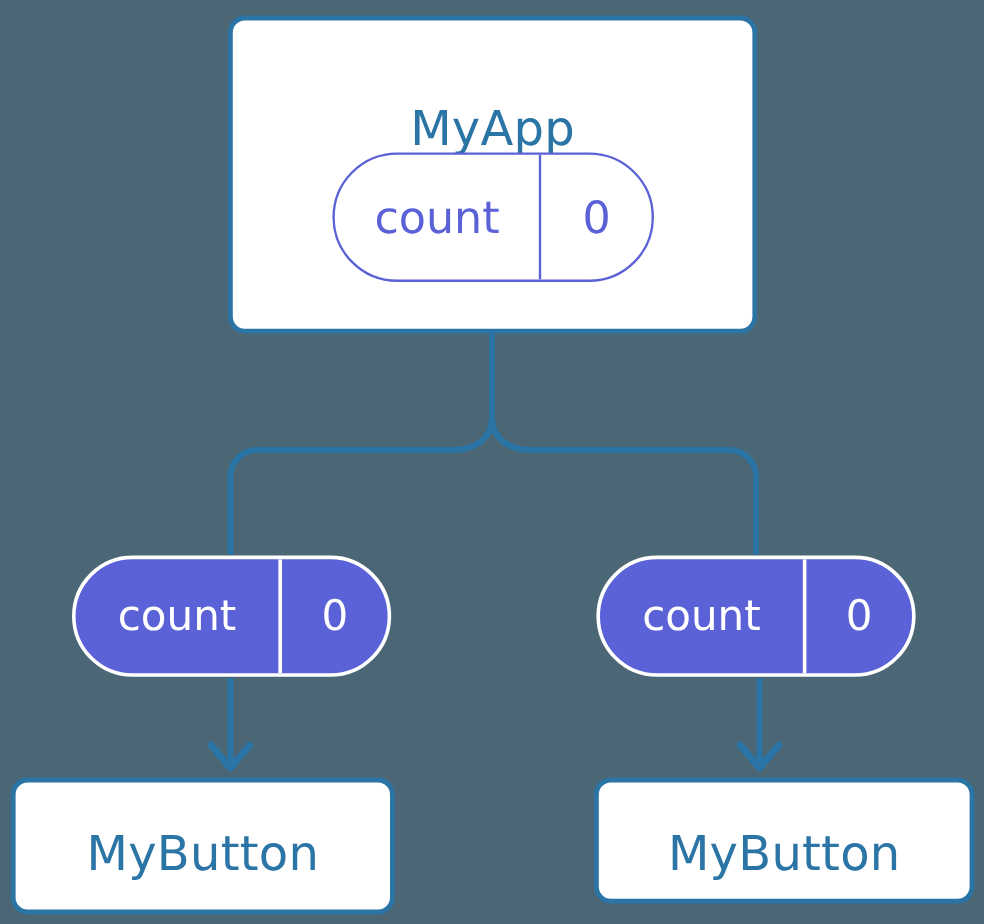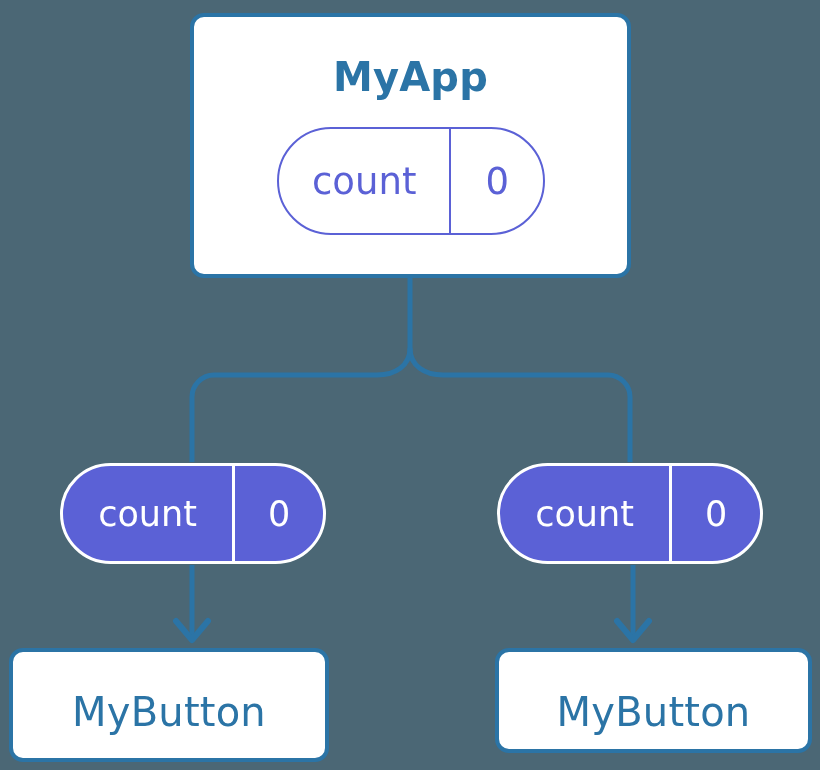--- a/index.html
+++ b/index.html
@@ -49,24 +49,23 @@
     white-space: nowrap;
   }
 
   #box-myapp {
     left: 190px;
     top: 13px;
     width: 441px;
     height: 265px;
   }
   #box-myapp .component-title {
-    top: 38px;
+    top: 69px;
     font-size: 40px;
     line-height: 44px;
-    font-weight: bold;
   }
 
   #box-mybutton-left {
     left: 9px;
     top: 648px;
     width: 320px;
     height: 114px;
   }
   #box-mybutton-right {
     left: 495px;

